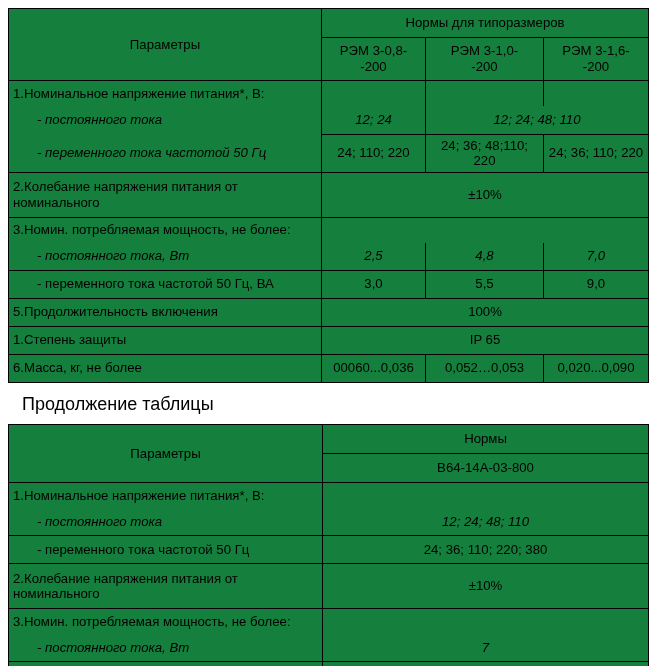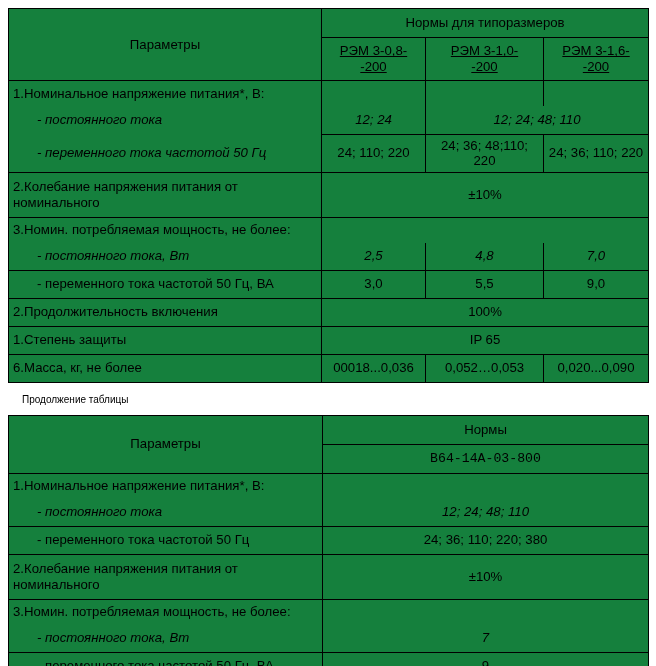--- a/index.html
+++ b/index.html
@@ -59,26 +59,26 @@
   .t1-c0 { width: 313px; }
   .t1-c1 { width: 104px; }
   .t1-c2 { width: 118px; }
   .t1-c3 { width: 105px; }
 
   .t2-c0 { width: 314px; }
   .t2-c1 { width: 326px; }
 
   .caption {
     margin: 11px 0 9px 22px;
-    font-size: 10px;
+    font-size: 18px;
     line-height: 1.2;
   }
   .spacer-top { height: 8px; }
 
-  .tall-hdr { height: 36px; text-decoration: underline; }
+  .tall-hdr { height: 36px; }
 </style>
 </head>
 <body>
 
 <div class="page">
 
   <div class="spacer-top"></div>
 
   <table class="doc-table">
     <colgroup>
@@ -149,52 +149,52 @@
       </tr>
 
       <tr>
         <td class="p-cell indent" style="height:21px;">- переменного тока частотой 50 Гц, ВА</td>
         <td class="v-cell">3,0</td>
         <td class="v-cell">5,5</td>
         <td class="v-cell">9,0</td>
       </tr>
 
       <tr>
-        <td class="p-cell" style="height:21px;">2.Продолжительность включения</td>
+        <td class="p-cell" style="height:21px;">5.Продолжительность включения</td>
         <td colspan="3" class="v-cell">100%</td>
       </tr>
 
       <tr>
         <td class="p-cell" style="height:21px;">1.Степень защиты</td>
         <td colspan="3" class="v-cell">IP 65</td>
       </tr>
 
       <tr>
         <td class="p-cell" style="height:21px;">6.Масса, кг, не более</td>
-        <td class="v-cell">00018...0,036</td>
+        <td class="v-cell">00060...0,036</td>
         <td class="v-cell">0,052…0,053</td>
         <td class="v-cell">0,020...0,090</td>
       </tr>
     </tbody>
   </table>
 
   <div class="caption">Продолжение таблицы</div>
 
   <table class="doc-table">
     <colgroup>
       <col class="t2-c0">
         <col class="t2-c1">
     </colgroup>
     <tbody>
       <tr>
         <td rowspan="2" class="hdr">Параметры</td>
         <td class="hdr" style="height:22px;">Нормы</td>
       </tr>
       <tr>
-        <td class="hdr" style="height:22px;font-family:Liberation Mono, monospace;">В64-14А-03-800</td>
+        <td class="hdr" style="height:22px;">В64-14А-03-800</td>
       </tr>
 
       <tr>
         <td class="p-cell nb" style="height:19px;">1.Номинальное напряжение питания*, В:</td>
         <td class="v-cell nb"></td>
       </tr>
 
       <tr>
         <td class="p-cell indent nt" style="height:21px;">- постоянного тока</td>
         <td class="v-cell nt">12; 24; 48; 110</td>

